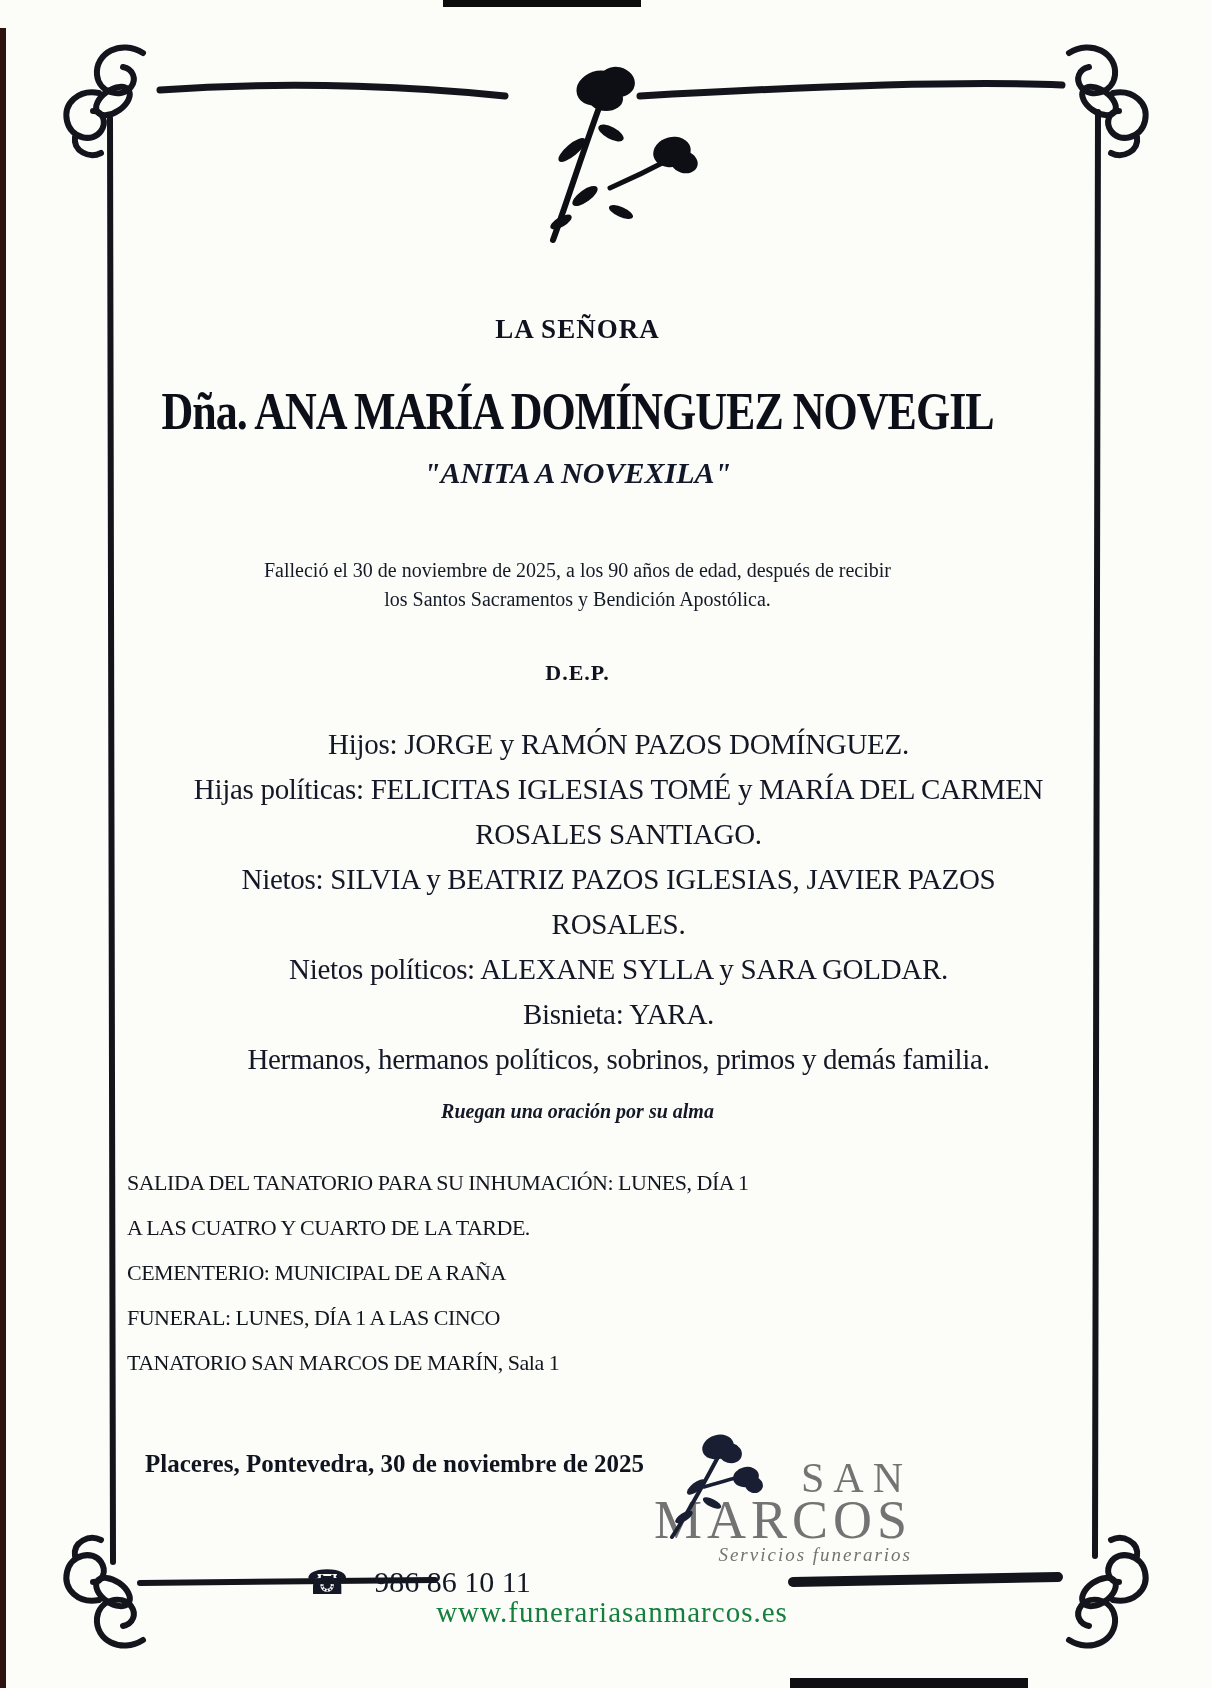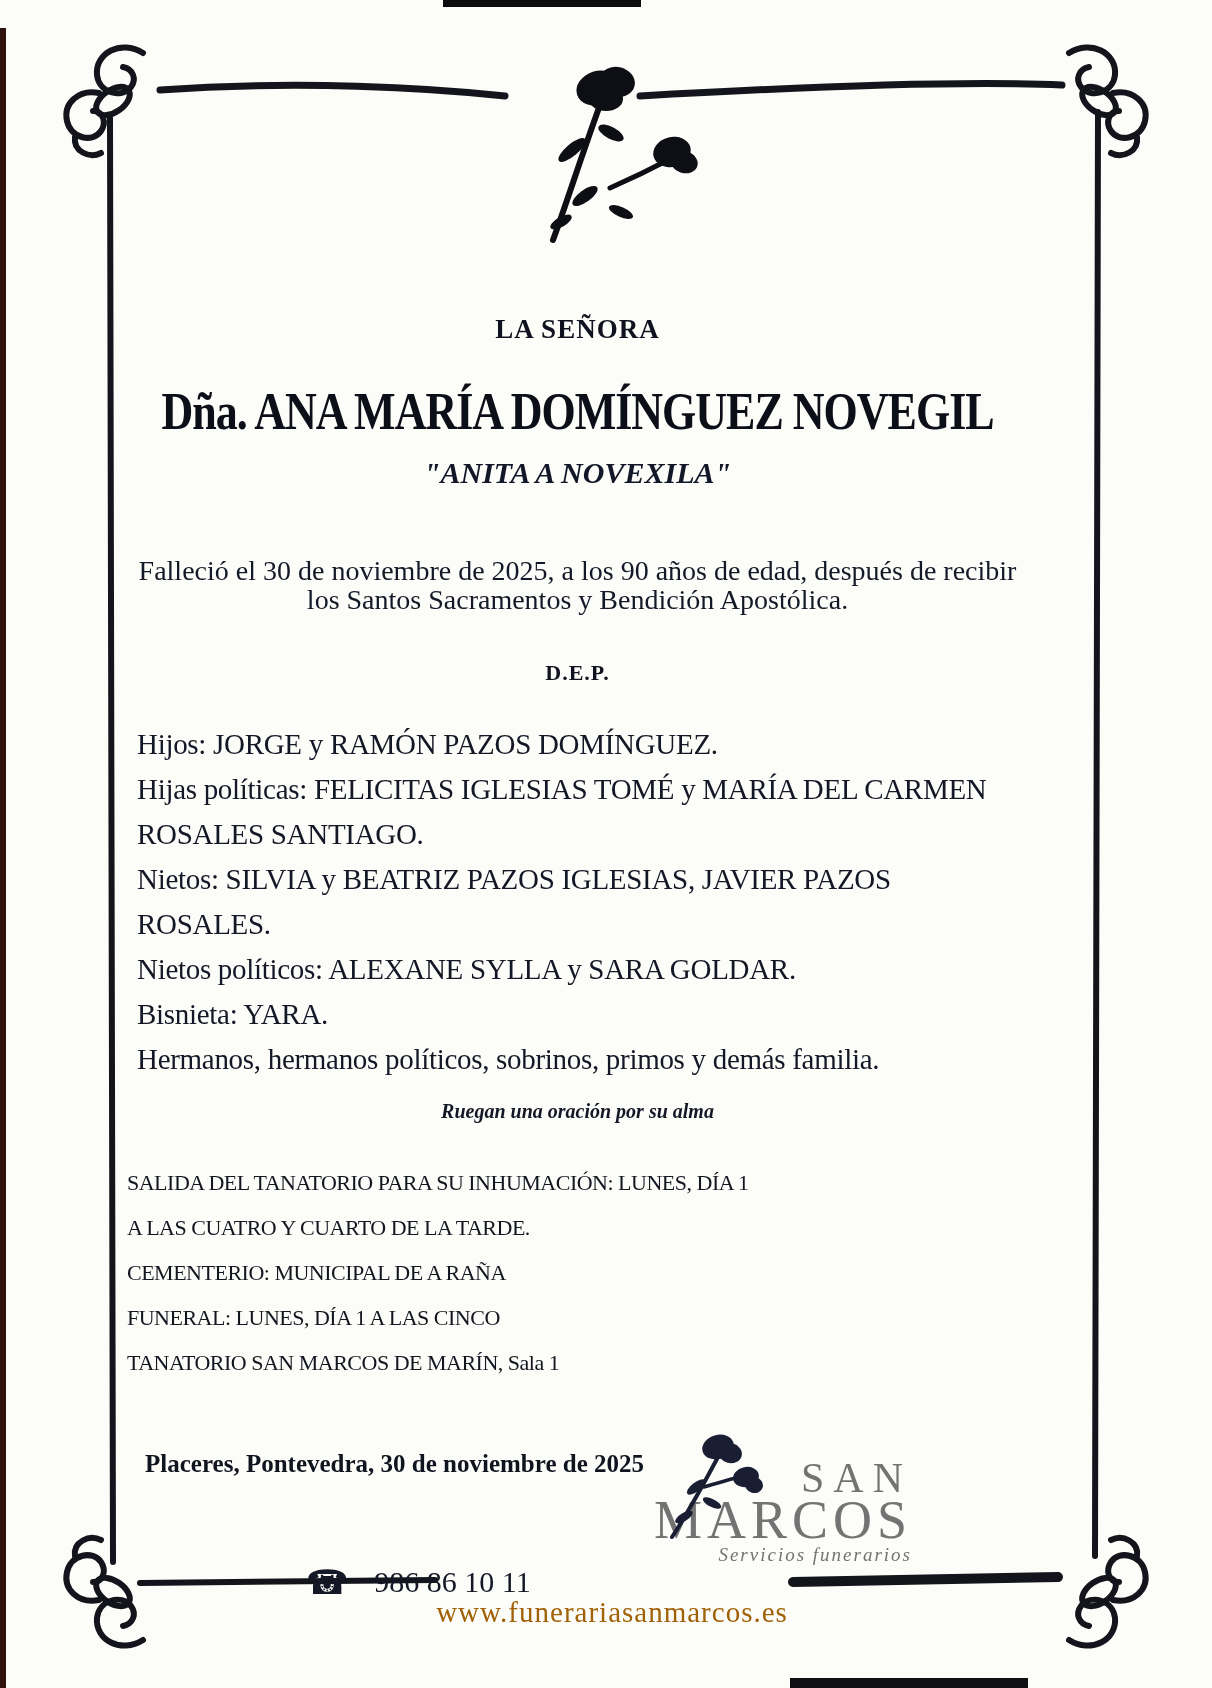--- a/index.html
+++ b/index.html
@@ -20,44 +20,44 @@
 
   .frame{position:absolute;left:0;top:0;pointer-events:none;}
 
   .c{position:absolute;left:0;width:1155px;text-align:center;}
 
   .title{top:314px;font-size:27px;font-weight:bold;letter-spacing:1px;color:#10131f;}
   .name{top:386px;font-size:44px;font-weight:bold;letter-spacing:-1px;color:#0d0f18;
         transform:scaleY(1.18);transform-origin:50% 50%;}
   .nickname{top:456px;font-size:30px;font-weight:bold;font-style:italic;color:#131829;}
   .widow{top:517px;font-size:23px;font-weight:bold;font-style:italic;color:#1a1f33;}
-  .death-notice{top:556px;font-size:28px;line-height:29px;color:#141927;}
+  .death-notice{top:556px;font-size:20px;line-height:29px;color:#141927;}
   .dep{top:660px;font-size:22px;font-weight:bold;letter-spacing:1px;color:#10131f;}
 
-  .family{position:absolute;left:137px;top:722px;width:985px;}
+  .family{position:absolute;left:126px;top:722px;width:985px;text-align:center;}
   .family p{margin:0;font-size:29px;line-height:45px;letter-spacing:-0.3px;white-space:nowrap;color:#141826;}
 
   .prayer{top:1100px;font-size:20px;font-weight:bold;font-style:italic;color:#141826;}
 
   .schedule{position:absolute;left:127px;top:1160px;width:1000px;}
   .schedule p{margin:0;font-size:22px;line-height:45px;letter-spacing:-0.5px;white-space:nowrap;color:#12161f;}
 
   .place-date{position:absolute;left:145px;top:1450px;font-size:25px;font-weight:bold;color:#10141f;}
 
   .logo{position:absolute;left:300px;top:1458px;width:612px;text-align:right;color:#737373;}
   .logo-san{font-size:42px;letter-spacing:9px;margin-left:120px;line-height:40px;}
   .logo-marcos{font-size:54px;letter-spacing:5px;line-height:48px;margin-top:-2px;}
   .logo-tagline{font-size:19px;font-style:italic;letter-spacing:2px;margin-top:0px;}
   .logo-flower{position:absolute;left:660px;top:1425px;pointer-events:none;}
 
   .phone-line{position:absolute;left:306px;top:1562px;width:612px;text-align:left;
               font-size:30px;color:#141826;}
   .phone-line .phone-glyph{font-size:34px;vertical-align:-2px;margin-right:26px;}
   .website{position:absolute;left:306px;top:1596px;width:612px;text-align:center;
-           font-size:29px;letter-spacing:1px;color:#a16207;}
+           font-size:29px;letter-spacing:1px;color:#15803d;}
 </style>
 </head>
 <body>
 
 <div class="page">
 
   <div class="edge-left"></div>
   <div class="edge-top-bar"></div>
   <div class="edge-bottom-bar"></div>
 

